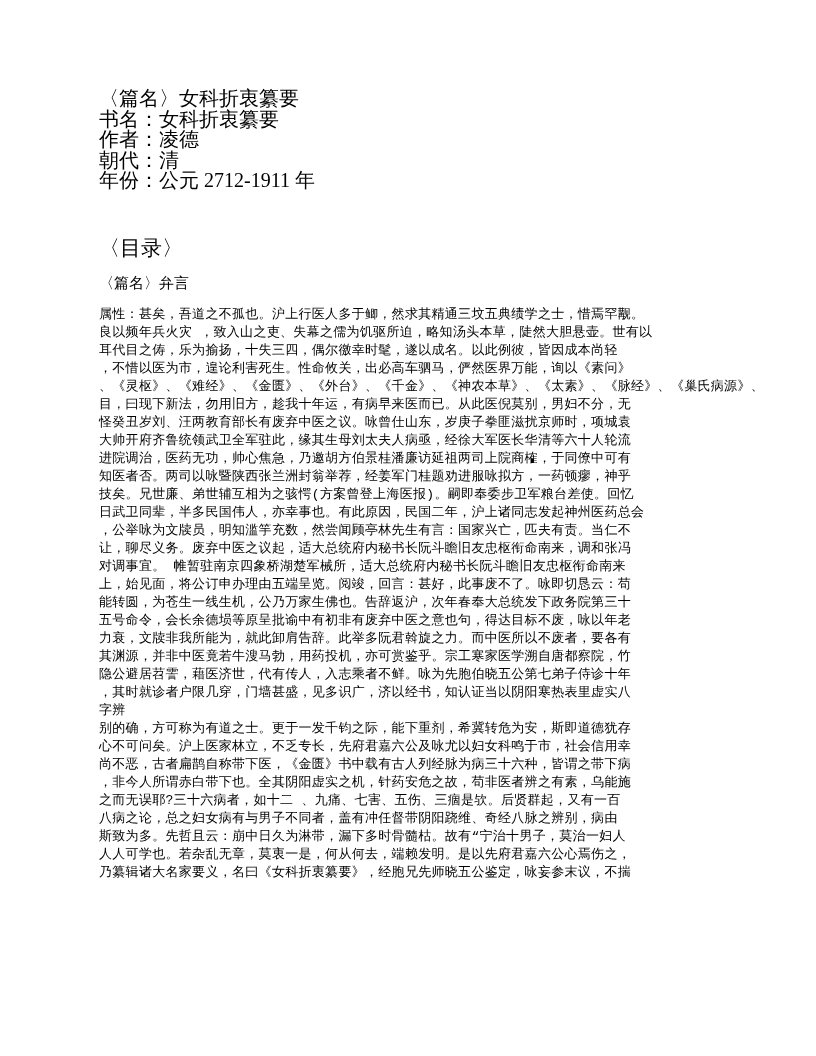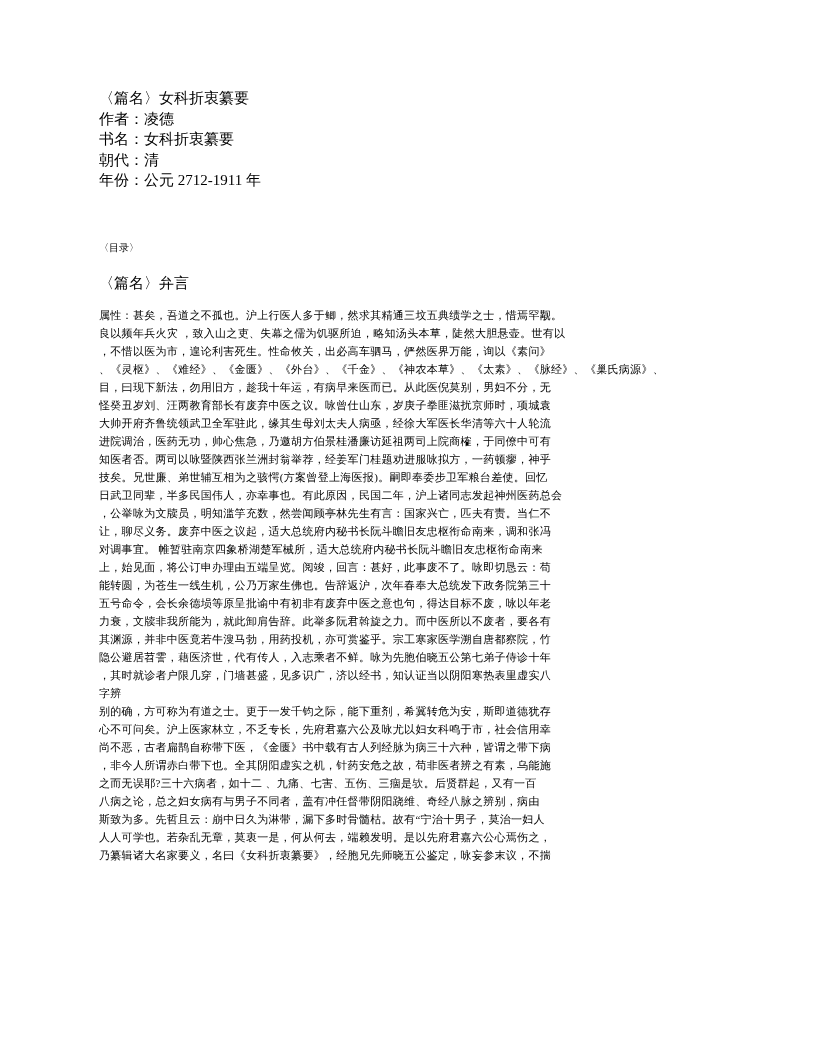--- a/index.html
+++ b/index.html
@@ -13,67 +13,69 @@
     height: 1056px;
     margin: 0 auto;
     background: #ffffff;
     color: #000000;
     font-family: "Liberation Serif", "DejaVu Serif", serif;
     box-sizing: border-box;
     padding: 88px 70px 0 99px;
     overflow: hidden;
   }
   .meta-block .meta-line {
-    font-size: 15px;
+    font-size: 20px;
     line-height: 20.6px;
     white-space: pre;
     font-family: Liberation Serif, serif;
   }
   .heading-toc {
     margin-top: 47px;
-    font-size: 10px;
+    font-size: 21px;
     line-height: 20.6px;
     white-space: pre;
   }
   .heading-section {
     margin-top: 14px;
     font-size: 15px;
     line-height: 20.6px;
     white-space: pre;
   }
   .body-block {
     margin-top: 13px;
   }
   .body-block .body-line {
-    font-size: 11px;
+    font-size: 13px;
     line-height: 18px;
     white-space: pre;
     letter-spacing: 0.3px;
+    font-family: Liberation Mono, monospace;
   }
 </style>
 </head>
 <body>
 
 <div class="page" style="background: rgb(255, 255, 255); color: rgb(0, 0, 0);">
 
   <div class="meta-block">
       <div class="meta-line">〈篇名〉女科折衷纂要</div>
+      <div class="meta-line">书名：女科折衷纂要</div>
       <div class="meta-line">作者：凌德</div>
-      <div class="meta-line">书名：女科折衷纂要</div>
       <div class="meta-line">朝代：清</div>
       <div class="meta-line">年份：公元 2712-1911 年</div>
     </div>
 
   <div class="heading-toc">〈目录〉</div>
 
   <div class="heading-section">〈篇名〉弁言</div>
 
   <div class="body-block">
       <div class="body-line">属性：甚矣，吾道之不孤也。沪上行医人多于鲫，然求其精通三坟五典绩学之士，惜焉罕觏。</div>
       <div class="body-line">良以频年兵火灾 ，致入山之吏、失幕之儒为饥驱所迫，略知汤头本草，陡然大胆悬壶。世有以</div>
+      <div class="body-line">耳代目之俦，乐为揄扬，十失三四，偶尔徼幸时髦，遂以成名。以此例彼，皆因成本尚轻</div>
       <div class="body-line">，不惜以医为市，遑论利害死生。性命攸关，出必高车驷马，俨然医界万能，询以《素问》</div>
       <div class="body-line">、《灵枢》、《难经》、《金匮》、《外台》、《千金》、《神农本草》、《太素》、《脉经》、《巢氏病源》、</div>
       <div class="body-line">目，曰现下新法，勿用旧方，趁我十年运，有病早来医而已。从此医倪莫别，男妇不分，无</div>
       <div class="body-line">怪癸丑岁刘、汪两教育部长有废弃中医之议。咏曾仕山东，岁庚子拳匪滋扰京师时，项城袁</div>
       <div class="body-line">大帅开府齐鲁统领武卫全军驻此，缘其生母刘太夫人病亟，经徐大军医长华清等六十人轮流</div>
       <div class="body-line">进院调治，医药无功，帅心焦急，乃邀胡方伯景桂潘廉访延祖两司上院商榷，于同僚中可有</div>
       <div class="body-line">知医者否。两司以咏暨陕西张兰洲封翁举荐，经姜军门桂题劝进服咏拟方，一药顿瘳，神乎</div>
       <div class="body-line">技矣。兄世廉、弟世辅互相为之骇愕(方案曾登上海医报)。嗣即奉委步卫军粮台差使。回忆</div>
       <div class="body-line">日武卫同辈，半多民国伟人，亦幸事也。有此原因，民国二年，沪上诸同志发起神州医药总会</div>
       <div class="body-line">，公举咏为文牍员，明知滥竽充数，然尝闻顾亭林先生有言：国家兴亡，匹夫有责。当仁不</div>

